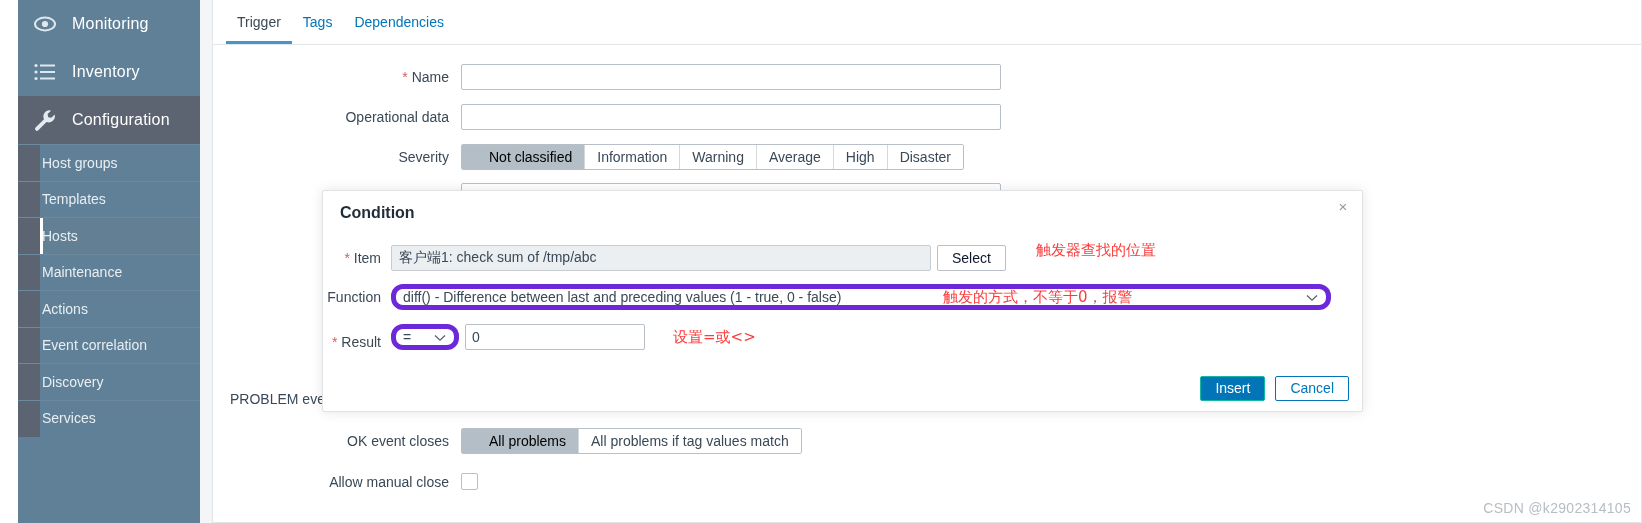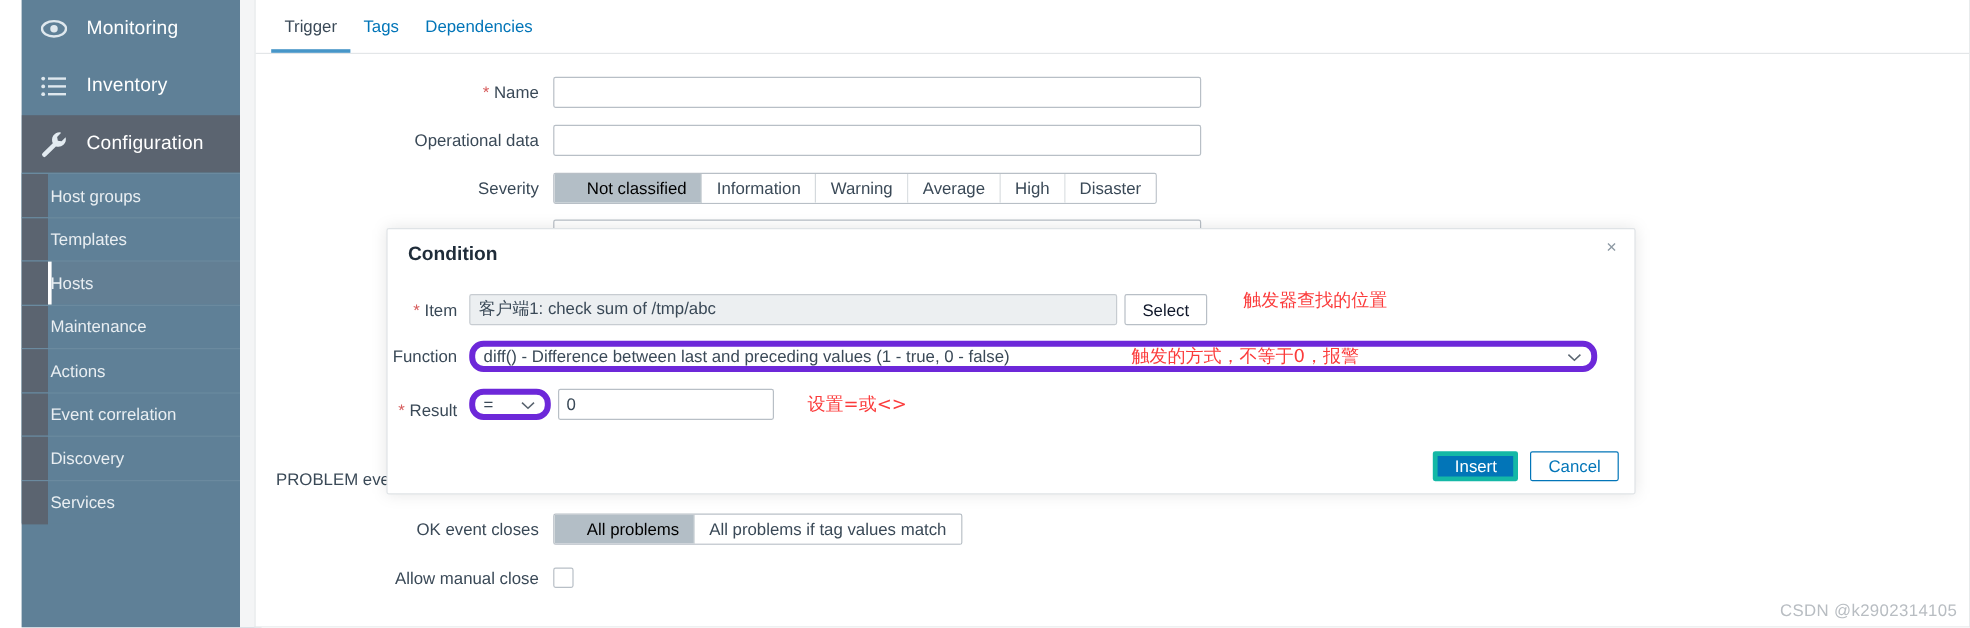--- a/index.html
+++ b/index.html
@@ -259,21 +259,21 @@
     border-radius: 2px;
     display: inline-flex;
     align-items: center;
     justify-content: center;
     padding: 0 14px;
     cursor: pointer;
     font-family: "Liberation Sans", sans-serif;
   }
   .btn-primary {
     background: #0275b8;
-    border: 4px solid #14b8a6;
+    border: 1px solid #14b8a6;
     color: #ffffff;
   }
   .btn-secondary {
     background: #ffffff;
     border: 1px solid #0275b8;
     color: #0275b8;
   }
 
   .modal-row {
     position: absolute;

